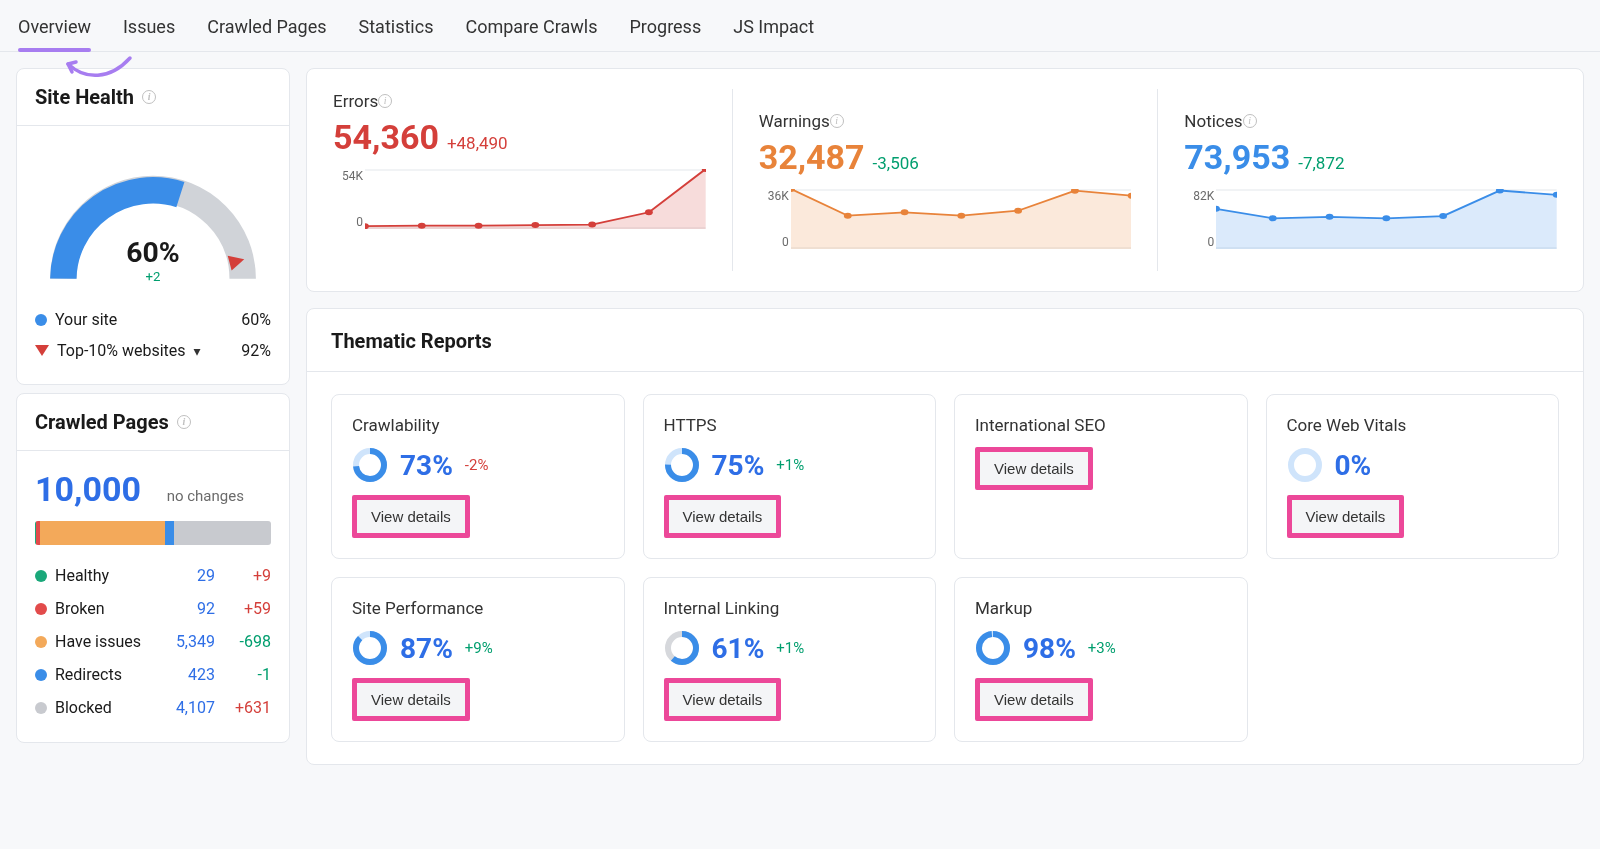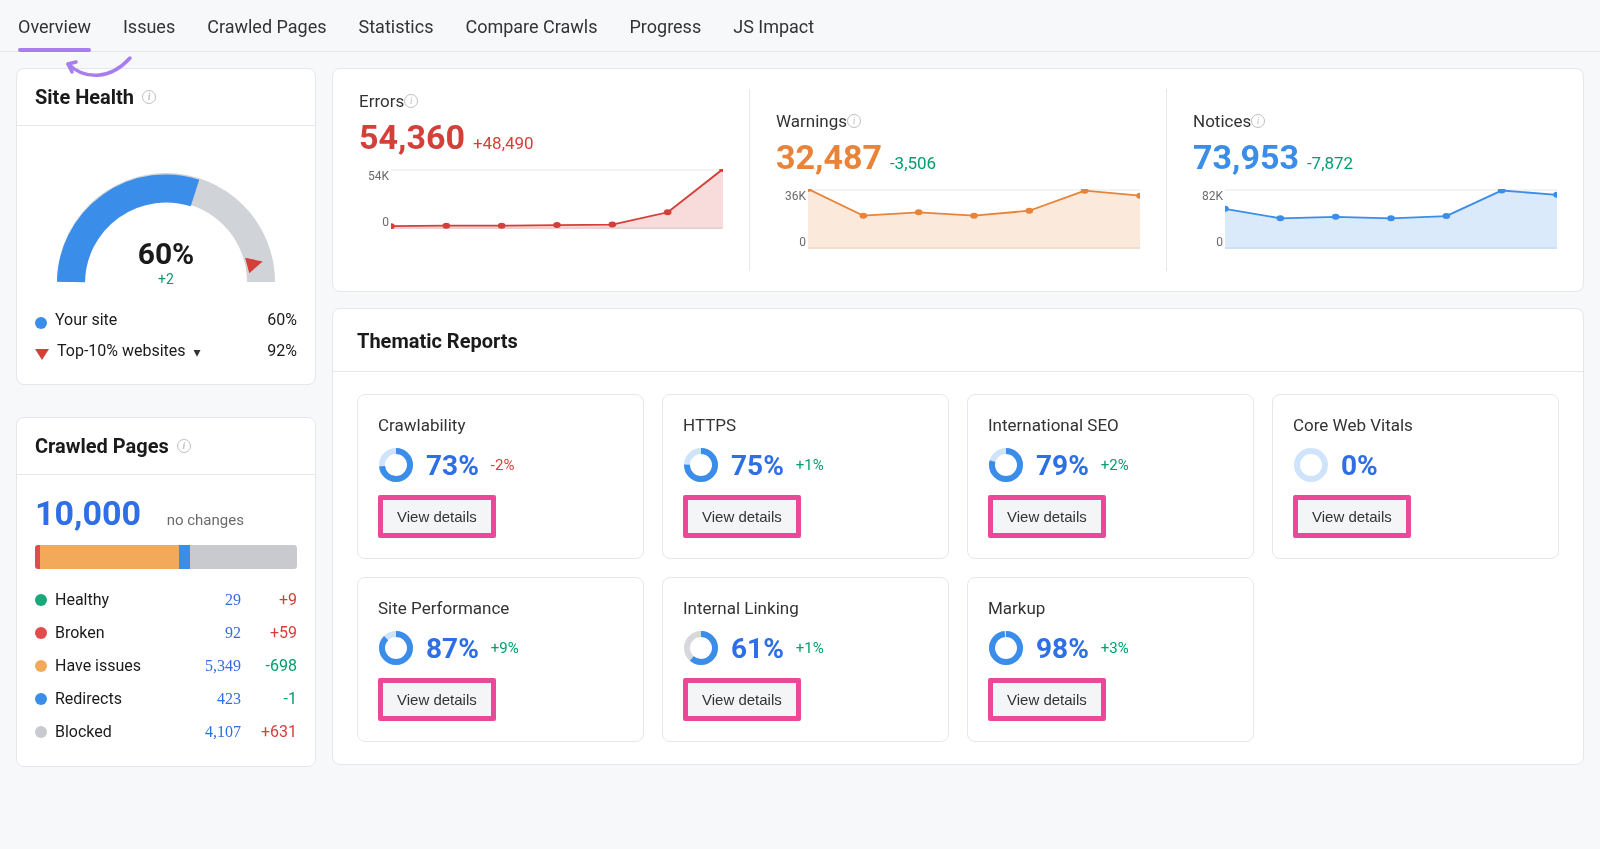--- a/index.html
+++ b/index.html
@@ -60,24 +60,24 @@
   }
 
   
   .layout {
     display: flex;
     gap: 16px;
     padding: 16px;
     align-items: flex-start;
   }
   .sidebar {
-    width: 300px;
+    width: 274px;
     display: flex;
     flex-direction: column;
-    gap: 32px;
+    gap: 8px;
   }
   .main {
     flex: 1;
     display: flex;
     flex-direction: column;
     gap: 16px;
   }
 
   .card {
     background: var(--card-bg);
@@ -120,21 +120,21 @@
 
   .legend-row {
     display: flex;
     align-items: center;
     justify-content: space-between;
     padding: 6px 0;
     font-size: 16px;
   }
   .legend-left {
     display: flex;
-    align-items: flex-end;
+    align-items: center;
     gap: 8px;
   }
   .dot {
     width: 12px; height: 12px;
     border-radius: 50%;
     display: inline-block;
   }
   .tri-down {
     width: 0; height: 0;
     border-left: 7px solid transparent;
@@ -166,21 +166,21 @@
     overflow: hidden;
     margin: 12px 0 14px 0;
   }
   .page-row {
     display: flex;
     align-items: center;
     padding: 7px 0;
     font-size: 16px;
   }
   .page-row .label { flex: 1; display: flex; align-items: center; gap: 8px; }
-  .page-row .count { width: 64px; text-align: right; color: var(--link-blue); font-family: Liberation Serif, serif; }
+  .page-row .count { width: 64px; text-align: right; color: var(--link-blue); }
   .page-row .delta { width: 56px; text-align: right; }
   .delta-pos { color: var(--red); }
   .delta-neg { color: var(--green); }
 
   
   .top-metrics {
     display: flex;
     border: 1px solid var(--border);
     background: var(--card-bg);
     border-radius: 8px;
@@ -507,28 +507,20 @@
                 <circle cx="18" cy="18" r="14" stroke="#cfe4fb" stroke-width="6" fill="none"></circle>
                 <circle cx="18" cy="18" r="14" stroke="#3a8de8" stroke-width="6" fill="none" stroke-dasharray="65.97 87.96" transform="rotate(-90 18 18)" stroke-linecap="butt"></circle>
               </svg>
               <span class="report-pct">75%</span>
               <span class="report-delta delta-neg">+1%</span>
             </div>
             <button class="btn">View details</button>
           </div>
           <div class="report-card">
             <div class="report-title">International SEO</div>
-            <div class="donut-row">
-              <svg width="36" height="36" viewBox="0 0 36 36">
-                <circle cx="18" cy="18" r="14" stroke="#cfe4fb" stroke-width="6" fill="none"></circle>
-                <circle cx="18" cy="18" r="14" stroke="#3a8de8" stroke-width="6" fill="none" stroke-dasharray="69.49 87.96" transform="rotate(-90 18 18)" stroke-linecap="butt"></circle>
-              </svg>
-              <span class="report-pct">79%</span>
-              <span class="report-delta delta-neg">+2%</span>
-            </div>
             <button class="btn">View details</button>
           </div>
           <div class="report-card">
             <div class="report-title">Core Web Vitals</div>
             <div class="donut-row">
               <svg width="36" height="36" viewBox="0 0 36 36">
                 <circle cx="18" cy="18" r="14" stroke="#cfe4fb" stroke-width="6" fill="none"></circle>
                 <circle cx="18" cy="18" r="14" stroke="#c8cacf" stroke-width="6" fill="none" stroke-dasharray="0.00 87.96" transform="rotate(-90 18 18)" stroke-linecap="butt"></circle>
               </svg>
               <span class="report-pct">0%</span>

